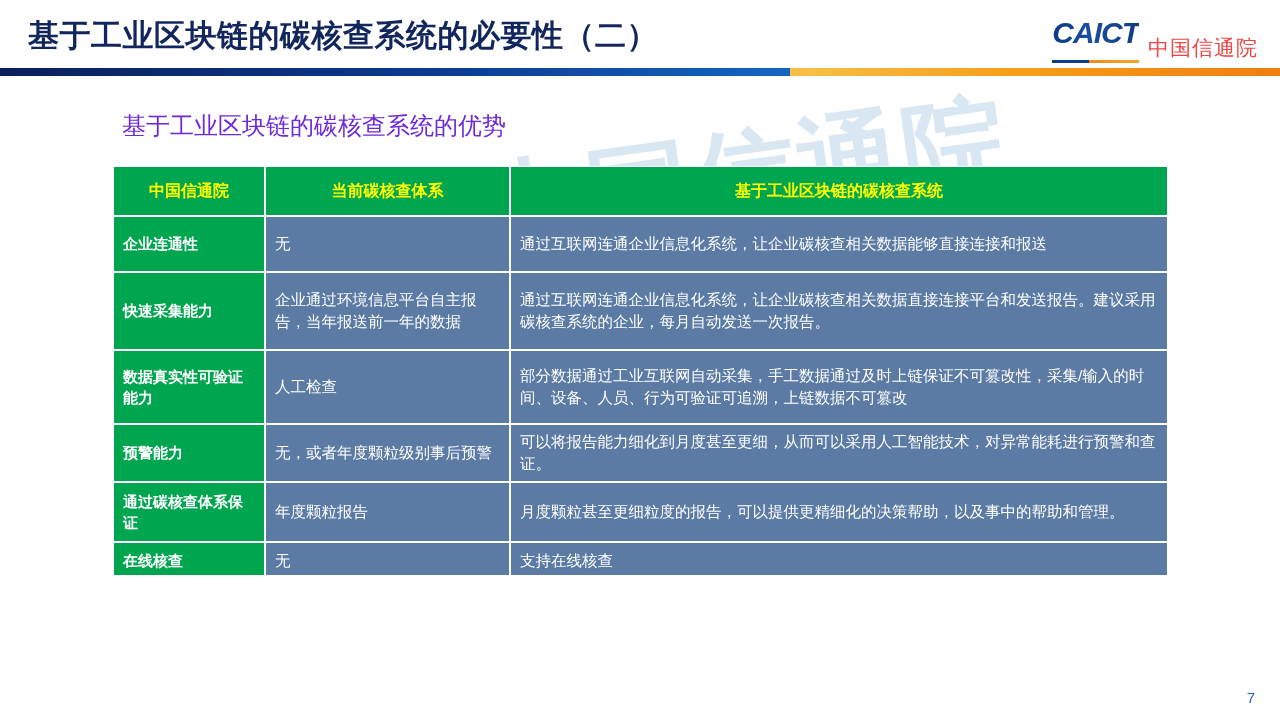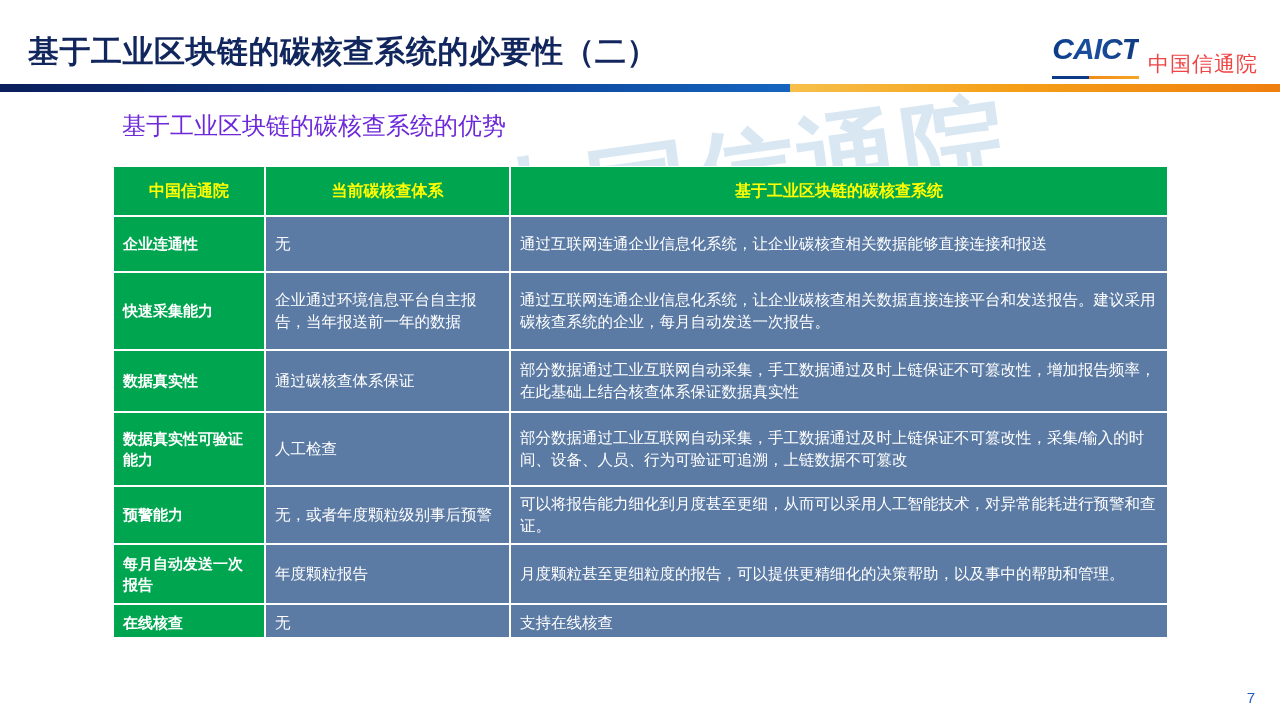--- a/index.html
+++ b/index.html
@@ -74,21 +74,20 @@
     transform: rotate(-8deg);
     white-space: nowrap;
   }
 
   
   .header {
     position: absolute;
     left: 0; top: 0;
     width: 1280px; height: 78px;
     z-index: 5;
-    margin-top: 16px;
   }
   .slide-title {
     position: absolute;
     left: 28px; top: 15px;
     font-size: 31px;
     font-weight: bold;
     color: #12265e;
     letter-spacing: .5px;
     white-space: nowrap;
   }
@@ -267,37 +266,32 @@
         <tr class="r0">
           <td class="cap">企业连通性</td>
           <td class="val">无</td>
           <td class="val">通过互联网连通企业信息化系统，让企业碳核查相关数据能够直接连接和报送</td>
         </tr>
         <tr class="r1">
           <td class="cap">快速采集能力</td>
           <td class="val">企业通过环境信息平台自主报告，当年报送前一年的数据</td>
           <td class="val">通过互联网连通企业信息化系统，让企业碳核查相关数据直接连接平台和发送报告。建议采用碳核查系统的企业，每月自动发送一次报告。</td>
         </tr>
-        <tr class="r2">
-          <td class="cap">数据真实性</td>
-          <td class="val">通过碳核查体系保证</td>
-          <td class="val">部分数据通过工业互联网自动采集，手工数据通过及时上链保证不可篡改性，增加报告频率，在此基础上结合核查体系保证数据真实性</td>
-        </tr>
         <tr class="r3">
           <td class="cap">数据真实性可验证能力</td>
           <td class="val">人工检查</td>
           <td class="val">部分数据通过工业互联网自动采集，手工数据通过及时上链保证不可篡改性，采集/输入的时间、设备、人员、行为可验证可追溯，上链数据不可篡改</td>
         </tr>
         <tr class="r4">
           <td class="cap">预警能力</td>
           <td class="val">无，或者年度颗粒级别事后预警</td>
           <td class="val">可以将报告能力细化到月度甚至更细，从而可以采用人工智能技术，对异常能耗进行预警和查证。</td>
         </tr>
         <tr class="r5">
-          <td class="cap">每月自动发送一次报告</td>
+          <td class="cap">通过碳核查体系保证</td>
           <td class="val">年度颗粒报告</td>
           <td class="val">月度颗粒甚至更细粒度的报告，可以提供更精细化的决策帮助，以及事中的帮助和管理。</td>
         </tr>
         <tr class="r6">
           <td class="cap">在线核查</td>
           <td class="val">无</td>
           <td class="val">支持在线核查</td>
         </tr>
       </tbody>
     </table>

